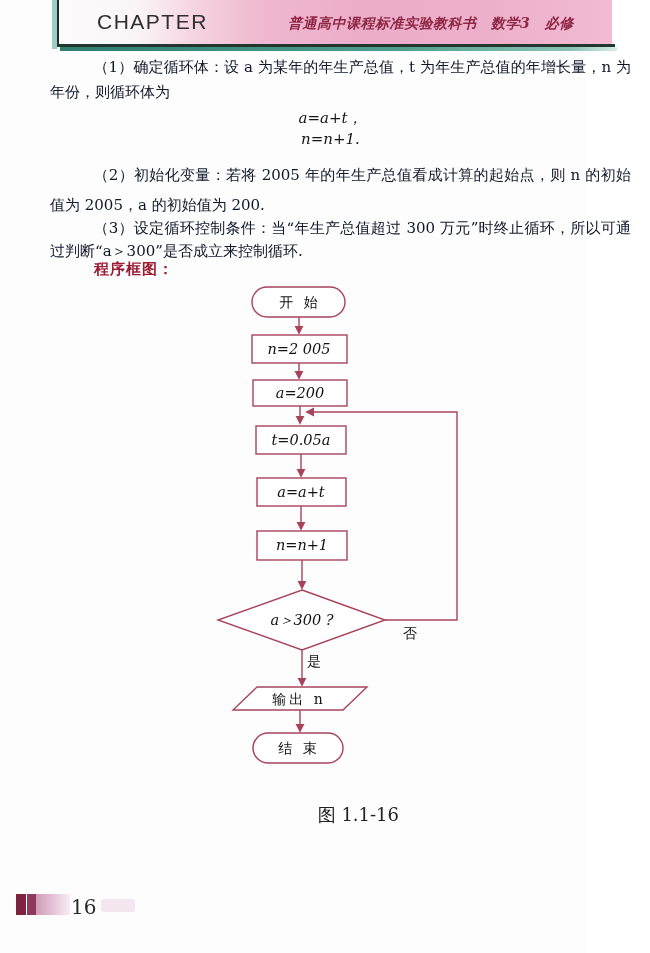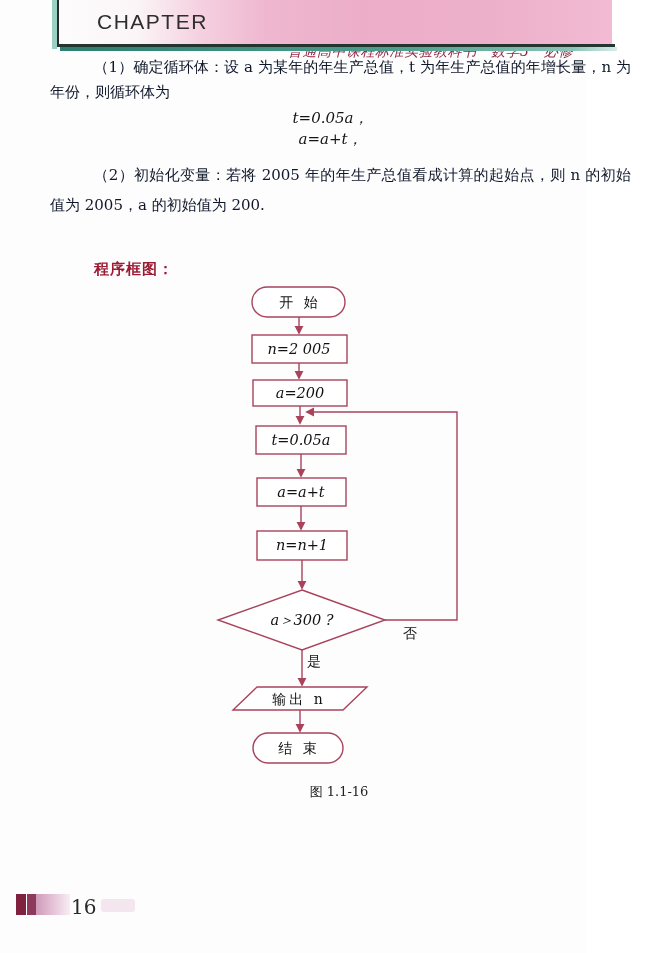--- a/index.html
+++ b/index.html
@@ -22,22 +22,22 @@
   .banner-shadow { position:absolute; left:57px; top:44px; width:558px; height:3px; background:#22352f; }
   .banner-teal  { position:absolute; left:60px; top:47px; width:557px; height:4px;
     background:linear-gradient(90deg,#2f7d6e 0%,#4f9d8c 60%,#8cc4b7 92%,#d8ece6 100%); }
   .chapter-label {
     position:absolute; left:38px; top:10px;
     font-family:"Liberation Sans", sans-serif;
     font-size:21px; letter-spacing:1.5px; color:#2e2e2e;
   }
   .book-title {
     position:absolute; left:229px; top:15px;
-    font-size:14px; font-weight:normal; font-style:italic;
-    color:#8e2644; letter-spacing:0.5px; white-space:nowrap;margin-top:28px;
+    font-size:14px; font-weight:bold; font-style:italic;
+    color:#8e2644; letter-spacing:0.5px; white-space:nowrap;
   }
 
   
   .para {
     position:absolute; left:50px; width:581px;
     font-size:15px; color:#0f172a; text-align:justify;
     line-height:24px; text-indent:2.9em; margin:0;
   }
   .p1 { top:55px; line-height:25px; }
   .formula-block {
@@ -54,22 +54,22 @@
 
   
   .flowchart-svg { position:absolute; left:0; top:282px; }
   .shape { fill:#ffffff; stroke:#a8435c; stroke-width:1.4; }
   .flow-line { stroke:#a8435c; stroke-width:1.4; fill:none; }
   .cjk-label { font-family:"DejaVu Serif", serif; font-size:14px; fill:#111111; letter-spacing:3px; }
   .math-label { font-family:"DejaVu Serif", serif; font-size:14.5px; font-style:italic; fill:#111111; }
   .branch-label { font-family:"DejaVu Serif", serif; font-size:14px; fill:#111111; }
 
   .figure-caption {
-    position:absolute; left:279px; top:783px; width:120px;
-    text-align:center; font-size:13px; color:#222222;
+    position:absolute; left:279px; top:803px; width:120px;
+    text-align:right; font-size:18px; color:#222222;
   }
 
   
   .fbar-dark  { position:absolute; left:16px; top:894px; width:10px; height:21px; background:#7e2240; }
   .fbar-mid   { position:absolute; left:27px; top:894px; width:9px;  height:21px; background:#8d3a5c; }
   .fbar-grad  { position:absolute; left:36px; top:894px; width:34px; height:21px;
     background:linear-gradient(90deg,#cf9ab8 0%,#e9cbdd 60%,#f8eef4 100%); }
   .page-number { position:absolute; left:71px; top:895px; font-size:20px; color:#2a2a2a; }
   .footer-smudge { position:absolute; left:101px; top:899px; width:34px; height:13px;
     background:#f4e6ee; border-radius:3px; }
@@ -83,25 +83,26 @@
   <div class="banner">
     <span class="chapter-label">CHAPTER</span>
     <span class="book-title">普通高中课程标准实验教科书　数学3　必修</span>
   </div>
   <div class="banner-shadow"></div>
   <div class="banner-teal"></div>
 
   <p class="para p1">（1）确定循环体：设 a 为某年的年生产总值，t 为年生产总值的年增长量，n 为年份，则循环体为</p>
 
   <div class="formula-block">
-    <div>t=0.05a，</div>
     <div>a=a+t，</div>
+    <div>n=n+1.</div>
   </div>
 
   <p class="para p2">（2）初始化变量：若将 2005 年的年生产总值看成计算的起始点，则 n 的初始值为 2005，a 的初始值为 200.</p>
+  <p class="para p3">（3）设定循环控制条件：当“年生产总值超过 300 万元”时终止循环，所以可通过判断“a＞300”是否成立来控制循环.</p>
   <p class="fc-heading">程序框图：</p>
 
   <svg class="flowchart-svg" width="650" height="500" viewBox="0 0 650 500">
     <defs>
       <marker id="arrow" viewBox="0 0 10 10" refX="8" refY="5" markerWidth="6.5" markerHeight="6.5" orient="auto">
         <path d="M0,0 L10,5 L0,10 Z" fill="#a8435c"></path>
       </marker>
     </defs>
 
     <line class="flow-line" x1="299" y1="35" x2="299" y2="51" marker-end="url(#arrow)"></line>

